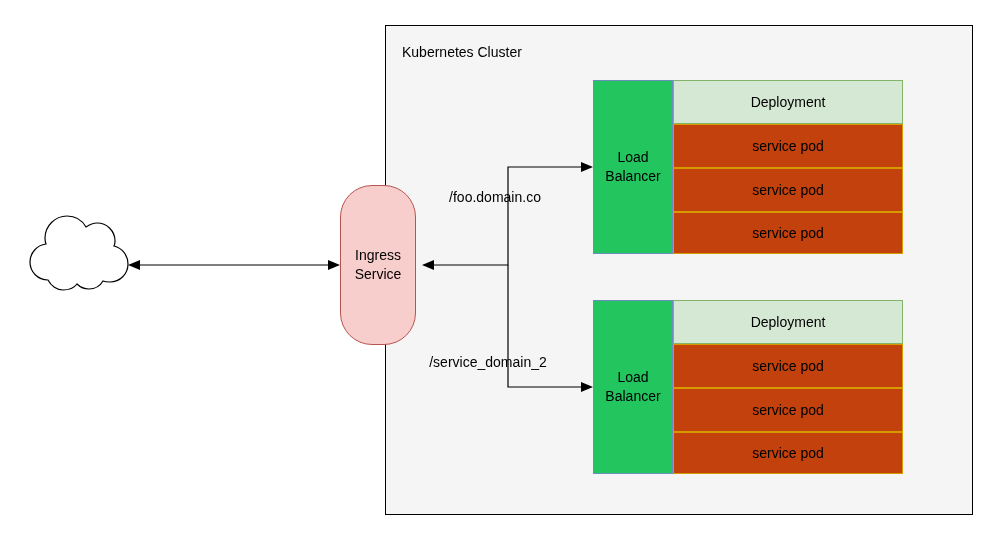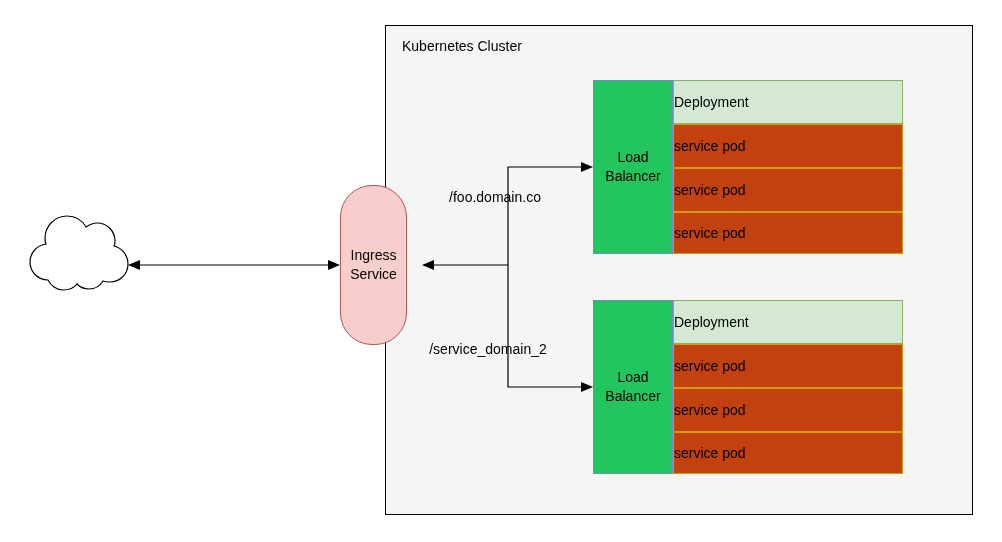--- a/index.html
+++ b/index.html
@@ -15,30 +15,31 @@
   .canvas {
     position: relative;
     width: 1002px;
     height: 542px;
   }
   .box {
     position: absolute;
     box-sizing: border-box;
     display: flex;
     align-items: center;
-    justify-content: flex-start;
+    justify-content: center;
     text-align: center;
     border: 1px solid #000;
   }
   .cluster {
     background: #f5f5f5;
   }
   .cluster-label {
     position: absolute;
     font-size: 14px;
+    margin-top: 6px;
   }
   .ingress {
     background: #f8cecc;
     border: 1px solid #b85450;
   }
   .lb {
     background: #22c55e;
     border: 1px solid #6c8ebf;
   }
   .dep {
@@ -75,21 +76,21 @@
 </style>
 </head>
 <body>
 
 <div class="canvas">
 
   <div class="box cluster" style="left:385px; top:25px; width:588px; height:490px; justify-content:flex-start; align-items:flex-start;">
     <span class="cluster-label" style="left:16px; top:12px;">Kubernetes Cluster</span>
   </div>
 
-  <div class="box ingress" style="left:340px; top:185px; width:67px; height:160px; line-height:1.35;border-radius:32px;">
+  <div class="box ingress" style="left:340px; top:185px; width:76px; height:160px; line-height:1.35;border-radius:32px;">
     <span>Ingress Service</span>
   </div>
 
   <div class="box lb" style="left:593px; top:80px; width:80px; height:174px; line-height:1.35;">
     <span>Load Balancer</span>
   </div>
   <div class="box dep" style="left:673px; top:80px; width:230px; height:44px;">
     <span>Deployment</span>
   </div>
   <div class="box pod" style="left:673px; top:124px; width:230px; height:44px;">
@@ -112,21 +113,21 @@
     <span>service pod</span>
   </div>
   <div class="box pod" style="left:673px; top:388px; width:230px; height:44px;">
     <span>service pod</span>
   </div>
   <div class="box pod" style="left:673px; top:432px; width:230px; height:42px;">
     <span>service pod</span>
   </div>
 
   <div class="route-label" style="left:435px; top:189px;">/foo.domain.co</div>
-  <div class="route-label" style="left:428px; top:341px;">/service_domain_2</div>
+  <div class="route-label" style="left:428px; top:354px;">/service_domain_2</div>
 
   <svg class="overlay" viewBox="0 0 1002 542">
 
     <g>
       <path d="M48 280
                c-10 0 -18 -8 -18 -18
                c0 -9 7 -17 16 -18
                c-1 -2 -1 -4 -1 -6
                c0 -12 10 -22 22 -22
                c8 0 15 4 19 11

